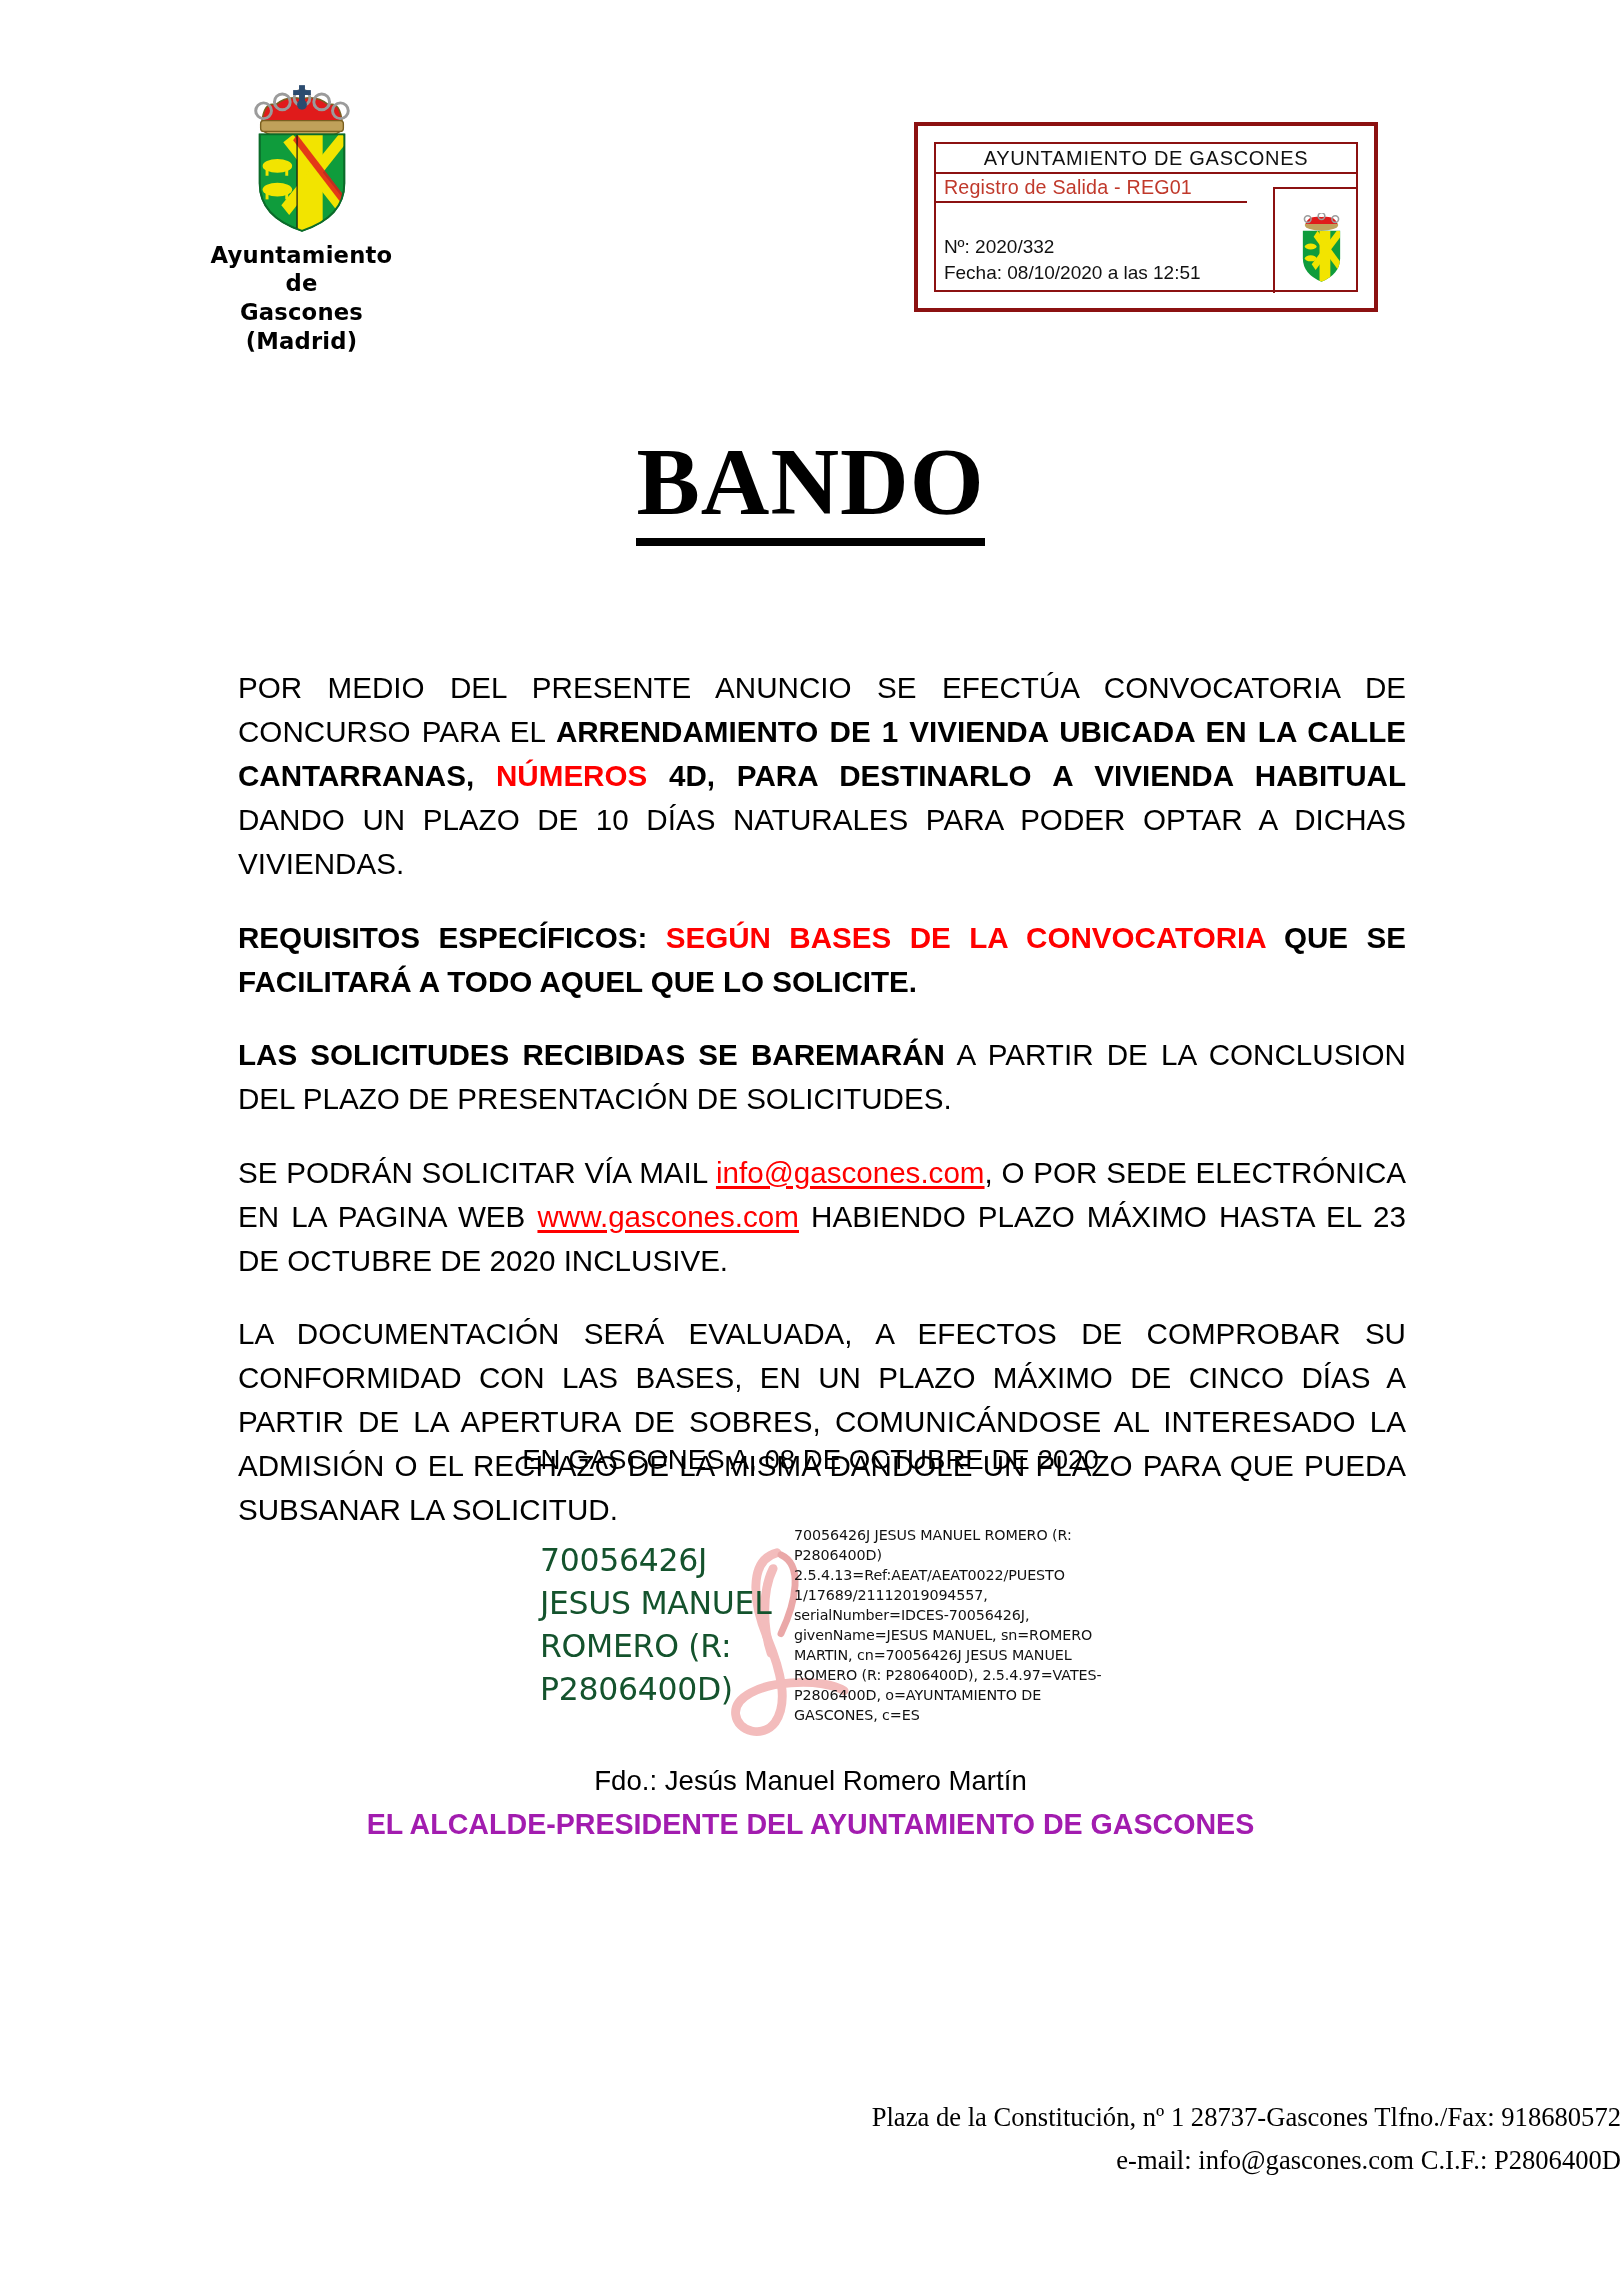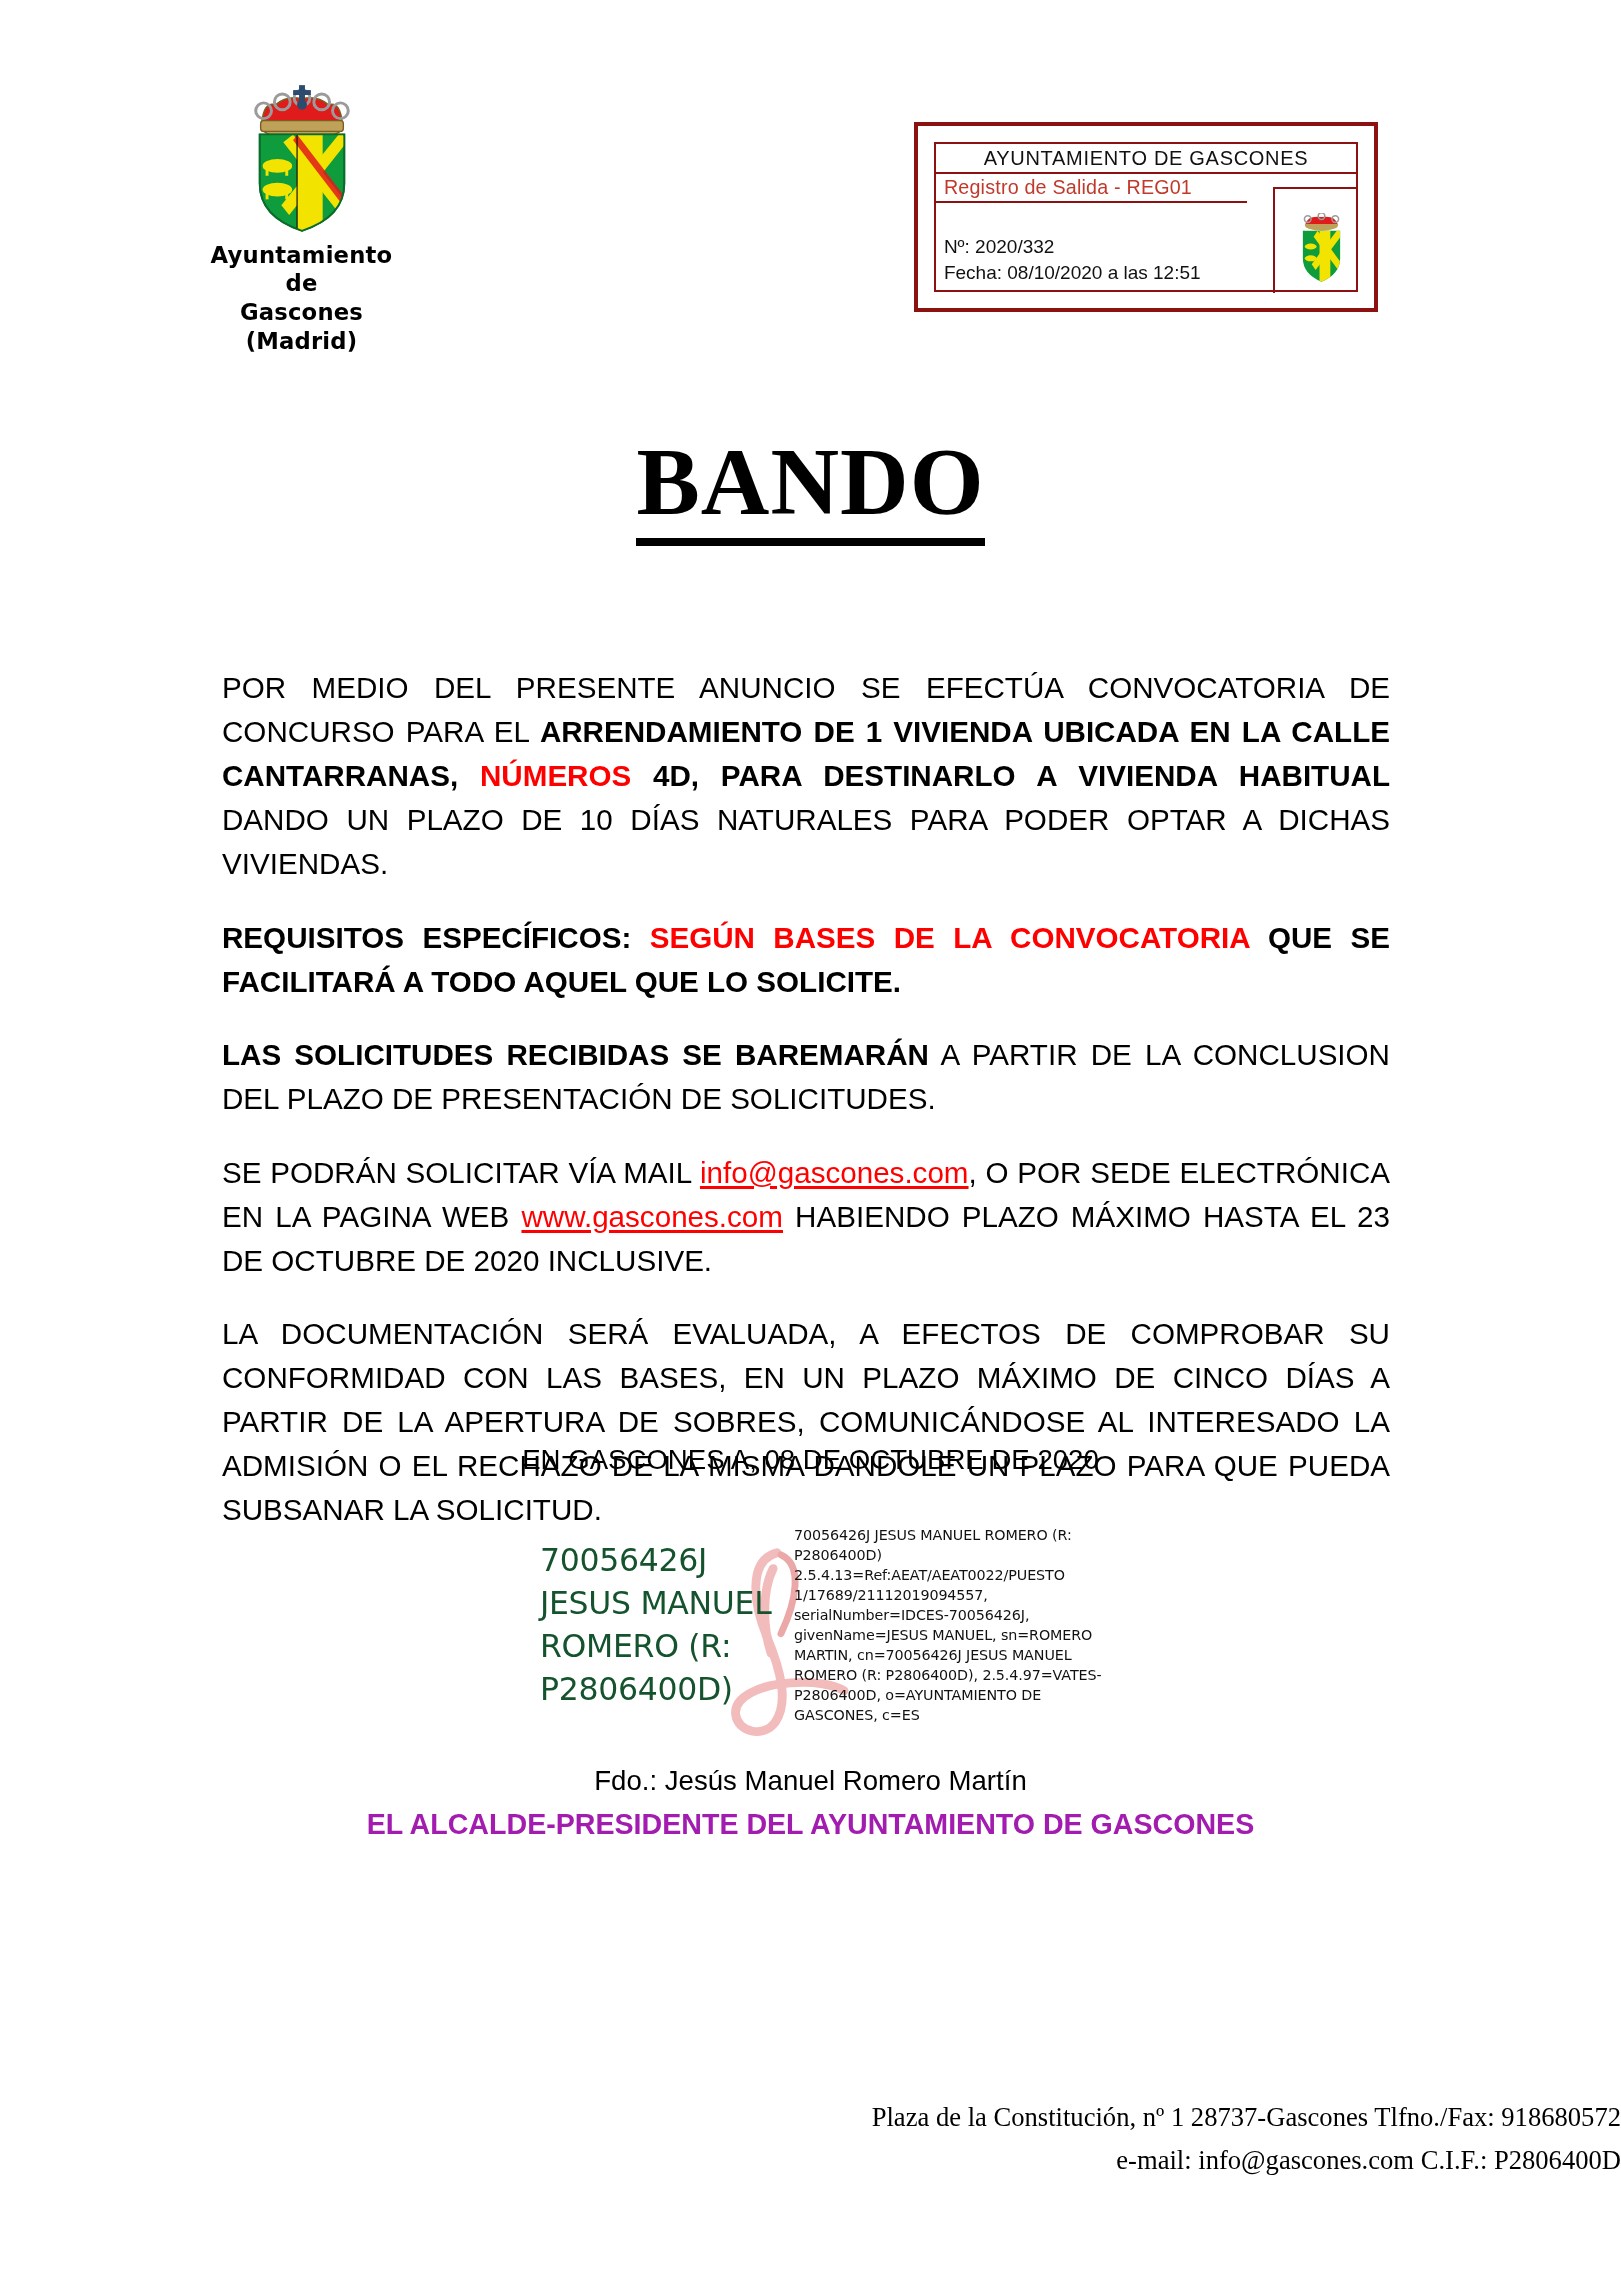--- a/index.html
+++ b/index.html
@@ -129,21 +129,21 @@
     letter-spacing: 1px;
     border-bottom: 8.9px solid #000;
     padding-bottom: 4.9px;
     display: inline-block;
     line-height: 1.05;
   }
 
   
   .body-col {
     position: absolute;
-    left: 222px;
+    left: 238px;
     top: 666px;
     width: 1168px;
   }
   p.para {
     margin: 0 0 29.6px 0;
     font-family: "Liberation Sans", sans-serif;
     font-size: 29.6px;
     line-height: 44px;
     text-align: justify;
     color: #000;

